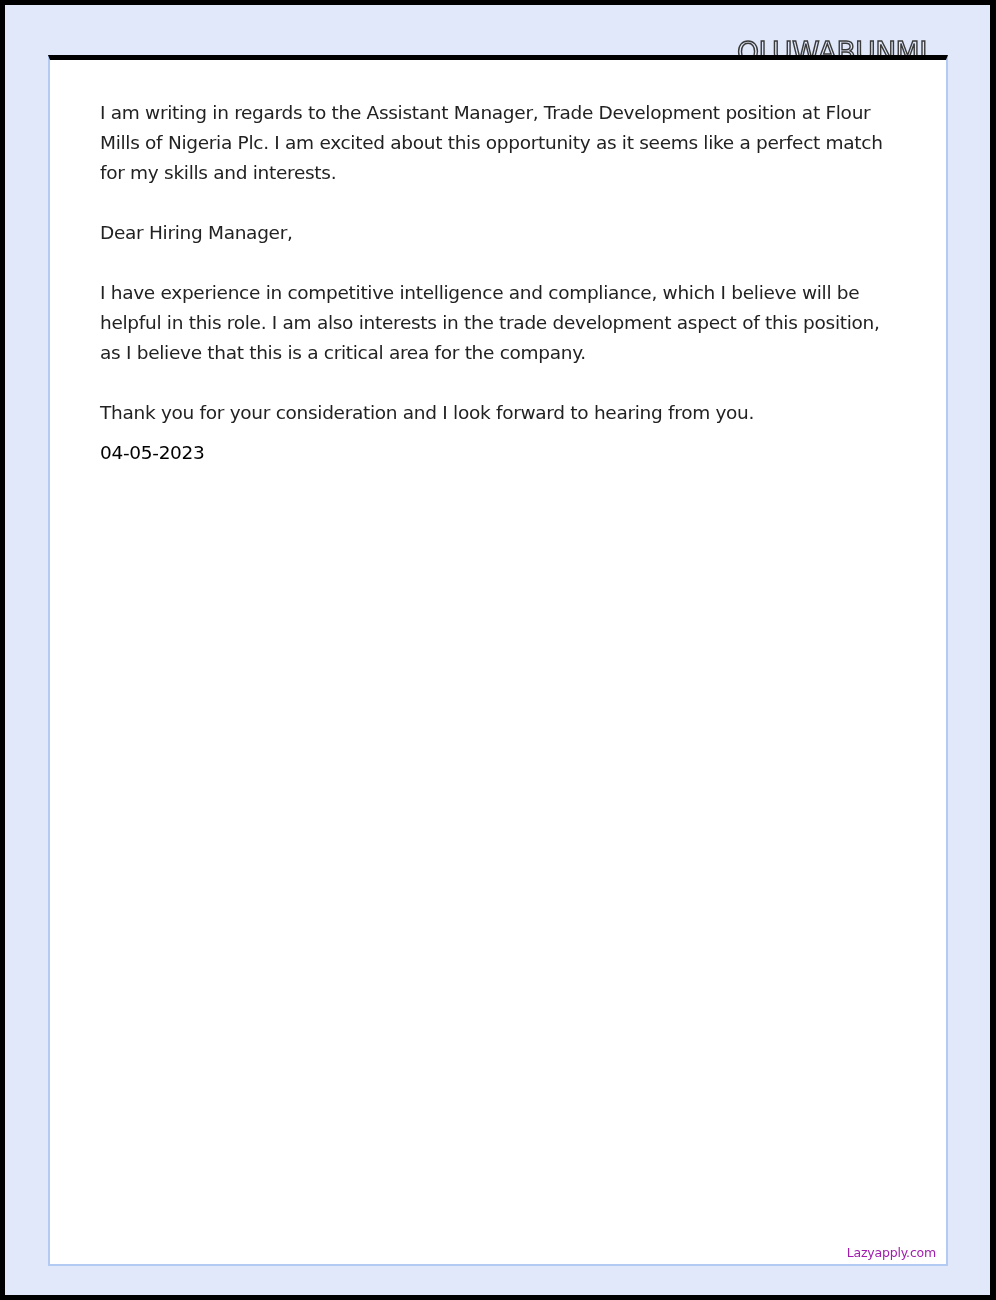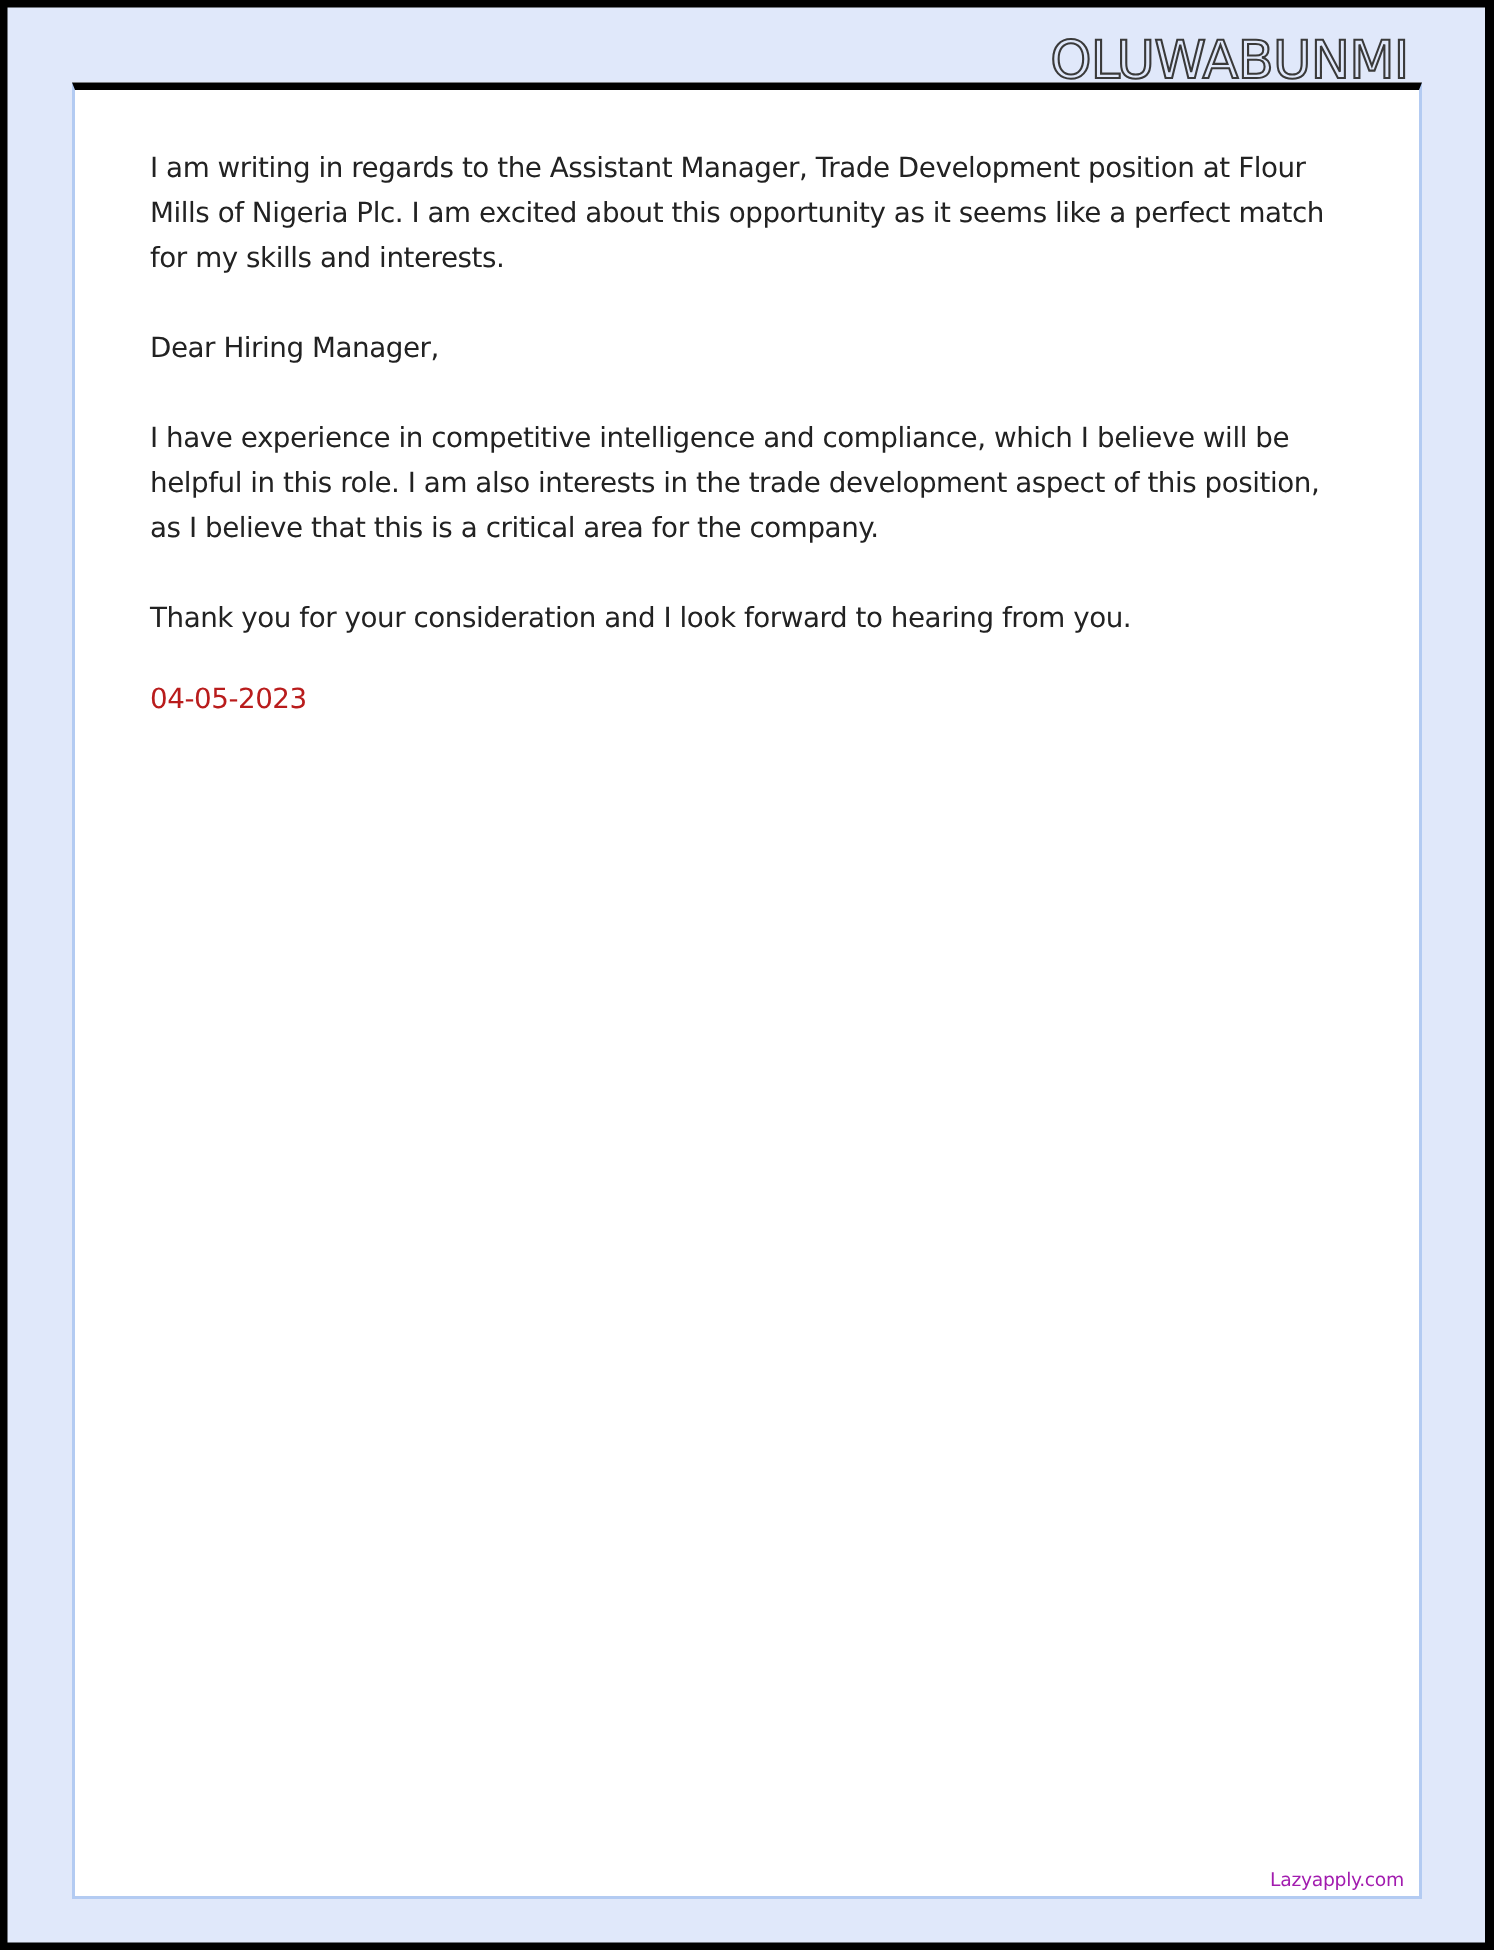--- a/index.html
+++ b/index.html
@@ -20,27 +20,28 @@
       top: 5px;
       width: 985px;
       height: 1290px;
       background: #e0e8fa;
     }
     .name-header {
       position: absolute;
       right: 51px;
       top: 13px;
       font-family: "DejaVu Sans", sans-serif;
-      font-size: 35px;
+      font-size: 28px;
       letter-spacing: -0.5px;
       color: #e0e8fa;
       -webkit-text-stroke: 1.4px #3a3a3a;
       line-height: 46px;
       font-weight: normal;
-      margin: 0;
+      margin: 12px;
+      text-decoration: underline;
     }
     .page {
       position: absolute;
       left: 43px;
       top: 50px;
       width: 896px;
       height: 1204px;
       background: #ffffff;
       border-left: 2px solid #b3cbf2;
       border-right: 2px solid #b3cbf2;
@@ -54,24 +55,24 @@
       width: 800px;
       font-size: 18.5px;
       line-height: 30px;
       color: #222222;
       letter-spacing: -0.3px;
     }
     .letter-body p {
       margin: 0 0 30px 0;
     }
     .letter-body p.closing {
-      margin-bottom: 24px;
+      margin-bottom: 10px;
     }
     .date {
-      color: #b91c1c;
+      color: #000000;
       font-size: 18.5px;
       line-height: 30px;
     }
     .footer-brand {
       position: absolute;
       right: 10px;
       bottom: 4px;
       font-size: 12.5px;
       color: #a21caf;
       letter-spacing: -0.2px;

